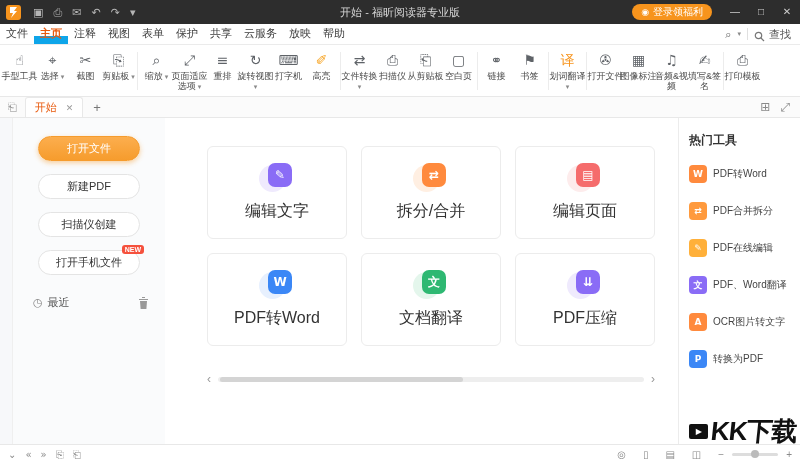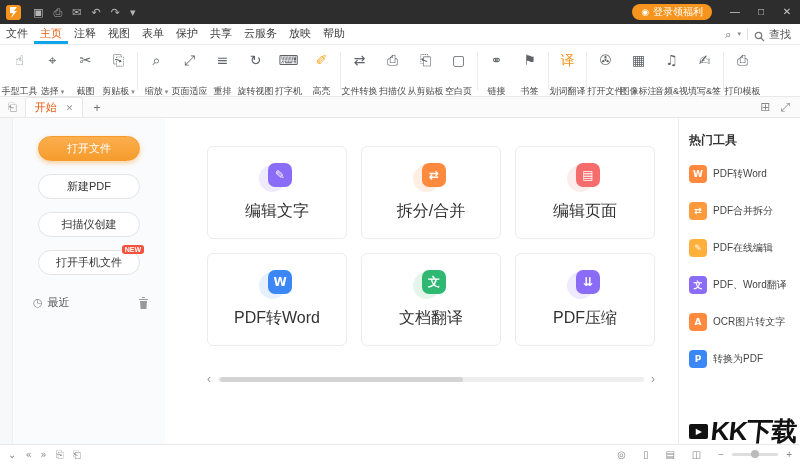--- a/index.html
+++ b/index.html
@@ -10,29 +10,29 @@
   .logo{width:15px;height:15px;margin:0 7px 0 6px;border-radius:3px;background:#f7941d;display:flex;align-items:center;justify-content:center;flex:none}
   .qic{margin:0 5px;font-size:11px;color:#b5b5b5;line-height:24px}
   .win-title{position:absolute;left:0;right:0;text-align:center;font-size:11px;color:#d6d6d6;pointer-events:none}
   .tb-right{margin-left:auto;display:flex;align-items:center;z-index:1}
   .login{display:flex;align-items:center;gap:4px;background:#f7941d;color:#fff;font-size:10px;height:16px;padding:0 9px;border-radius:9px;margin-right:10px}
   .login-ic{font-size:9px}
   .wc{width:26px;text-align:center;font-size:10px;color:#cfcfcf;height:24px;line-height:24px}
   
   .menubar{position:absolute;top:24px;left:0;right:0;height:21px;background:#fff;border-bottom:1px solid #ebebeb;display:flex;align-items:center;font-size:11px;color:#3c3c3c}
   .menu-item{padding:0 6px;height:20px;line-height:19px}
-  .menu-item.active{color:#e8590c;border-bottom:3px solid #0ea5e9;font-weight:normal}
+  .menu-item.active{color:#e8590c;border-bottom:8px solid #0ea5e9;font-weight:bold}
   .menu-right{margin-left:auto;display:flex;align-items:center;gap:6px;padding-right:9px;color:#666;font-size:11px}
   .mdiv{width:1px;height:12px;background:#e0e0e0}
   .find{display:flex;align-items:flex-end;gap:4px;color:#555}
   
   .ribbon{position:absolute;top:45px;left:0;right:0;height:52px;background:#fff;border-bottom:1px solid #e8e8e8;display:flex;align-items:flex-start;padding:6px 0 0 3px}
   .tool{width:33px;display:flex;flex-direction:column;align-items:center;flex:none}
   .tool-ic{font-size:14px;color:#5f6368;height:18px;line-height:18px;font-family:"DejaVu Sans",sans-serif}
-  .tool-lb{font-size:9px;color:#4a4a4a;text-align:center;line-height:1.12;margin-top:17px;width:37px}
+  .tool-lb{font-size:9px;color:#4a4a4a;text-align:center;line-height:1.12;margin-top:2px;width:37px}
   .caret{font-size:7px;color:#8a8a8a}
   .rdiv{width:1px;height:38px;background:#ececec;margin:1px 2px 0;flex:none}
   
   .tabbar{position:absolute;top:97px;left:0;right:0;height:21px;background:#fbfbfb;border-bottom:1px solid #e8e8e8;display:flex;align-items:center;font-size:11px}
   .tb-doc{color:#8a8a8a;font-size:11px;margin:0 8px}
   .tab{display:flex;align-items:center;gap:9px;background:#fff;border:1px solid #e8e8e8;border-bottom:none;height:20px;padding:0 9px;color:#e8590c;border-radius:3px 3px 0 0}
   .tab-close{color:#9a9a9a;font-size:9px}
   .newtab{color:#777;margin:0 10px;font-size:13px}
   .tab-right{margin-left:auto;display:flex;gap:10px;color:#8a8a8a;padding-right:10px;font-size:12px}
   
@@ -84,20 +84,21 @@
       </svg>
   </div>
   <div class="qicons" id="qicons" style="display:flex">
       <span class="qic">▣</span>
       <span class="qic">⎙</span>
       <span class="qic">✉</span>
       <span class="qic">↶</span>
       <span class="qic">↷</span>
       <span class="qic">▾</span>
     </div>
+  <div class="win-title">开始 - 福昕阅读器专业版</div>
   <div class="tb-right">
     <div class="login">
       <span class="login-ic">◉</span>
       <span>登录领福利</span>
     </div>
     <div id="winctl" style="display:flex">
         <span class="wc">—</span>
         <span class="wc">□</span>
         <span class="wc">✕</span>
       </div>

